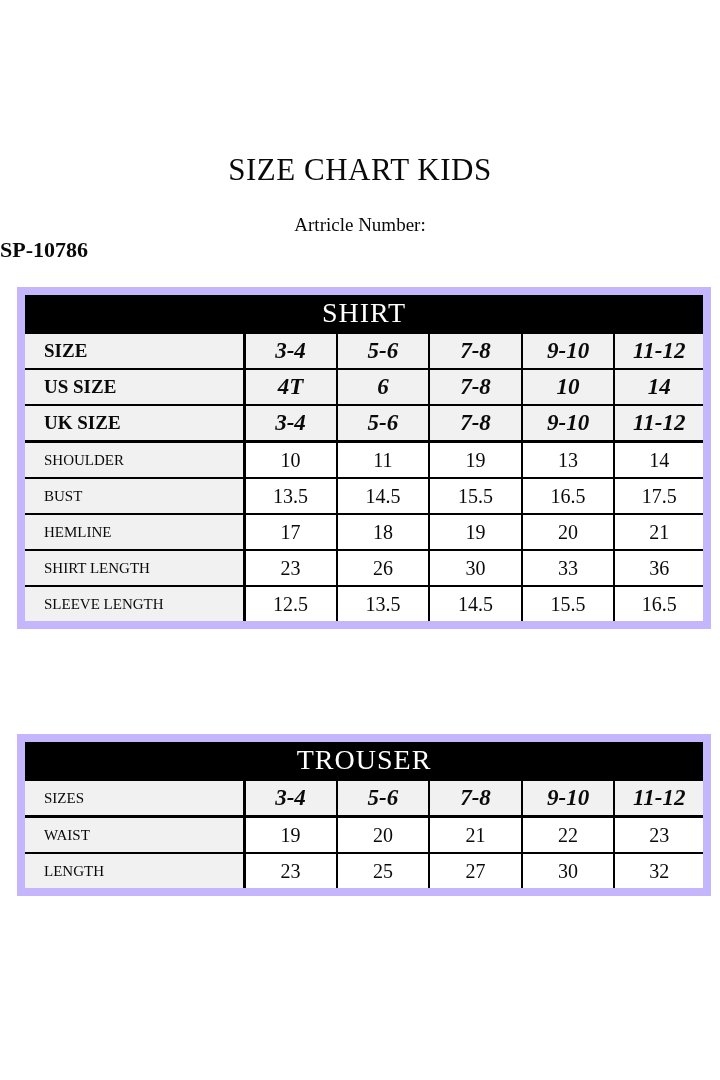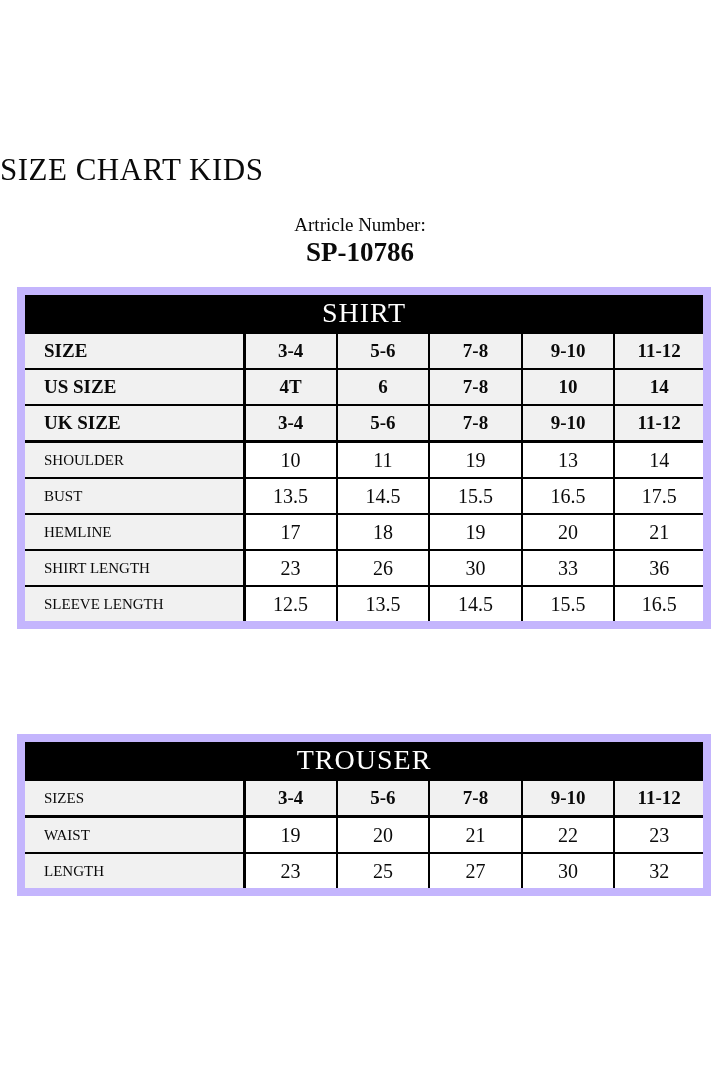--- a/index.html
+++ b/index.html
@@ -14,41 +14,41 @@
     background: #ffffff;
     font-family: "Liberation Serif", "DejaVu Serif", serif;
     color: #0a0a0a;
     overflow: hidden;
   }
   .doc-title {
     position: absolute;
     top: 152px;
     left: 0;
     width: 100%;
-    text-align: left;
+    text-align: center;
     font-size: 31px;
     font-weight: 400;
     letter-spacing: 0.5px;
   }
   .article-label {
     position: absolute;
     top: 214px;
     left: 0;
     width: 100%;
     text-align: center;
     font-size: 19px;
     font-weight: 400;
   }
   .article-number {
     position: absolute;
     top: 237px;
     left: 0;
     width: 100%;
-    text-align: center;
-    font-size: 27px;
+    text-align: left;
+    font-size: 22px;
     font-weight: 700;
   }
   .size-table {
     position: absolute;
     left: 17px;
     width: 686px;
     border-collapse: collapse;
     table-layout: fixed;
     background: #ffffff;
     border: 8px solid #c4b5fd;
@@ -79,21 +79,21 @@
   }
   .size-table td.label {
     text-align: left;
     padding-left: 19px;
     background: #f1f1f1;
     font-size: 15px;
     border-right: 3px solid #000000;
   }
   .size-table tr.shaded td { background: #f1f1f1; }
   .size-table tr.lbold td.label { font-size: 19px; font-weight: 700; }
-  .size-table tr.vbold td.val { font-size: 19px; font-weight: 700; }
+  .size-table tr.vbold td.val { font-size: 23px; font-weight: 700; font-style: italic; }
   .size-table tr.gend td { border-bottom: 3px solid #000000; }
   .note {
     position: absolute;
     top: 899px;
     left: 18px;
     font-size: 16.5px;
     font-weight: 400;
   }
 </style>
 </head>

